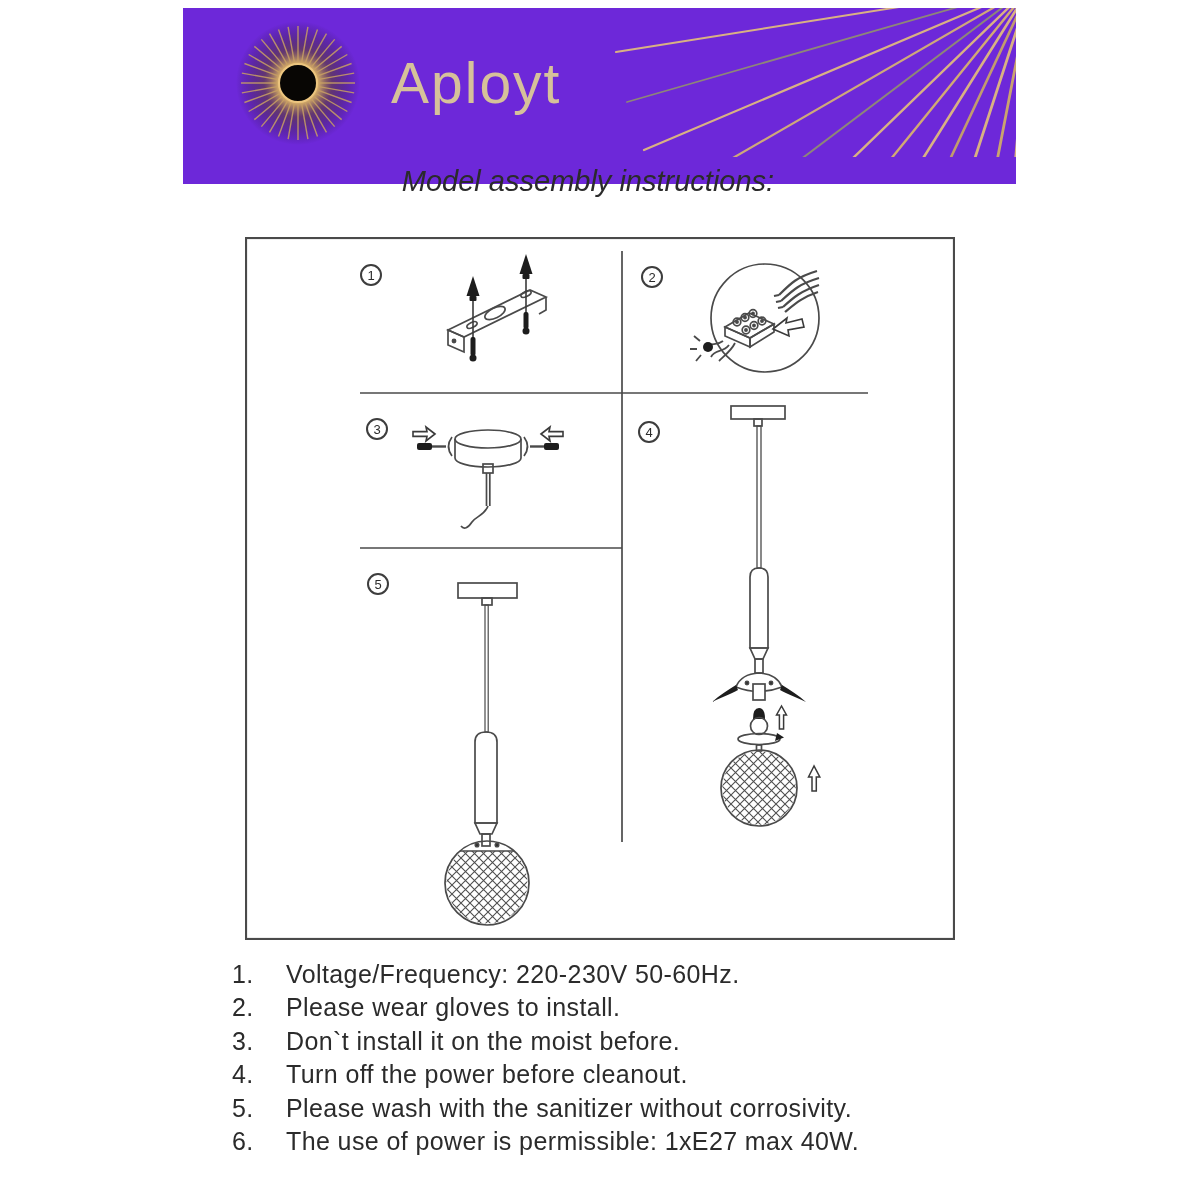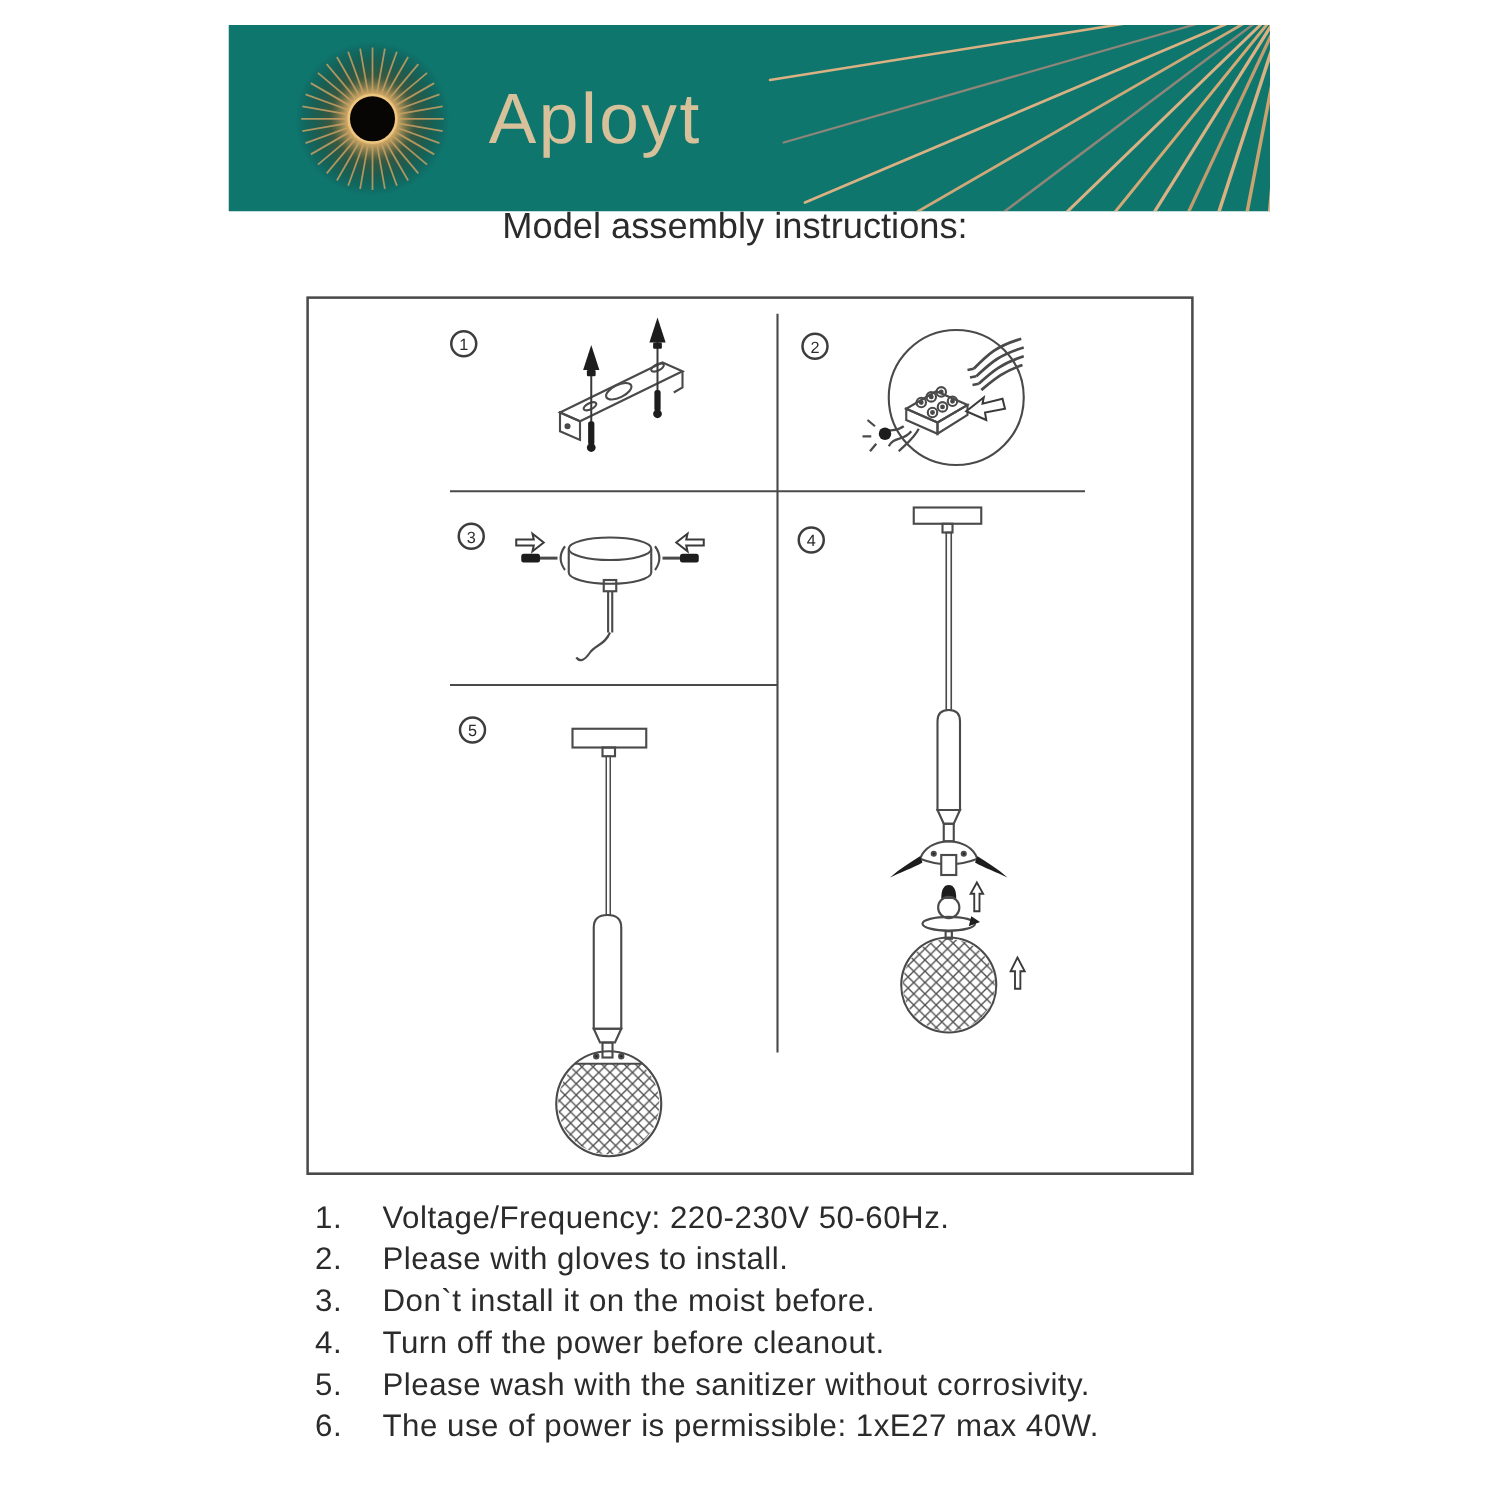--- a/index.html
+++ b/index.html
@@ -2,42 +2,42 @@
 <html><head>
 <meta charset="utf-8">
 <style>
   html,body{margin:0;padding:0;}
   body{
     width:1200px;height:1200px;position:relative;background:#ffffff;
     font-family:"Liberation Sans","DejaVu Sans",sans-serif;overflow:hidden;
   }
   
   .banner{
-    position:absolute;left:183px;top:20px;width:833px;height:149px;
-    background:#0f766e;overflow:hidden;
+    position:absolute;left:183px;top:8px;width:833px;height:176px;
+    background:#6d28d9;overflow:hidden;
   }
   .banner svg{position:absolute;left:0;top:0;}
   .brand{
     position:absolute;left:208px;top:42px;
     font-size:57px;font-weight:400;letter-spacing:2px;
     color:#d6c19a;white-space:nowrap;
   }
   
-  .title-block{position:absolute;left:0;top:163px;width:1176px;text-align:center;color:#2b2b2b;}
+  .title-block{position:absolute;left:0;top:163px;width:1176px;text-align:center;color:#2b2b2b;font-style:italic;}
   .title-line{font-size:29px;line-height:36px;}
   
   .diagram{position:absolute;left:245px;top:237px;width:710px;height:703px;}
   .diagram svg{position:absolute;left:0;top:0;}
   .step-num{
     position:absolute;width:22px;height:22px;border:2px solid #3d3d3d;border-radius:50%;
     box-sizing:border-box;display:flex;align-items:center;justify-content:center;
     font-size:13px;color:#2b2b2b;background:#fff;line-height:1;
   }
   
-  .instructions{position:absolute;left:232px;top:958px;width:780px;color:#2b2b2b;margin-left:20px;}
+  .instructions{position:absolute;left:232px;top:958px;width:780px;color:#2b2b2b;}
   .instr-row{height:33.4px;line-height:33.4px;font-size:25px;letter-spacing:0.4px;white-space:nowrap;}
   .instr-num{display:inline-block;width:54px;}
 </style>
 </head>
 <body>
 
 <div class="banner">
   <svg width="833" height="149" viewBox="0 0 833 149">
     <defs>
       <radialGradient id="glowg" cx="50%" cy="50%" r="50%">
@@ -270,21 +270,21 @@
   <span class="step-num" style="left:121px;top:181px;">3</span>
   <span class="step-num" style="left:393px;top:184px;">4</span>
   <span class="step-num" style="left:122px;top:336px;">5</span>
 </div>
 
 <div class="instructions">
   <div class="instr-row">
     <span class="instr-num">1.</span><span>Voltage/Frequency: 220-230V 50-60Hz.</span>
   </div>
   <div class="instr-row">
-    <span class="instr-num">2.</span><span>Please with gloves to install.</span>
+    <span class="instr-num">2.</span><span>Please wear gloves to install.</span>
   </div>
   <div class="instr-row">
     <span class="instr-num">3.</span><span>Don`t install it on the moist before.</span>
   </div>
   <div class="instr-row">
     <span class="instr-num">4.</span><span>Turn off the power before cleanout.</span>
   </div>
   <div class="instr-row">
     <span class="instr-num">5.</span><span>Please wash with the sanitizer without corrosivity.</span>
   </div>

